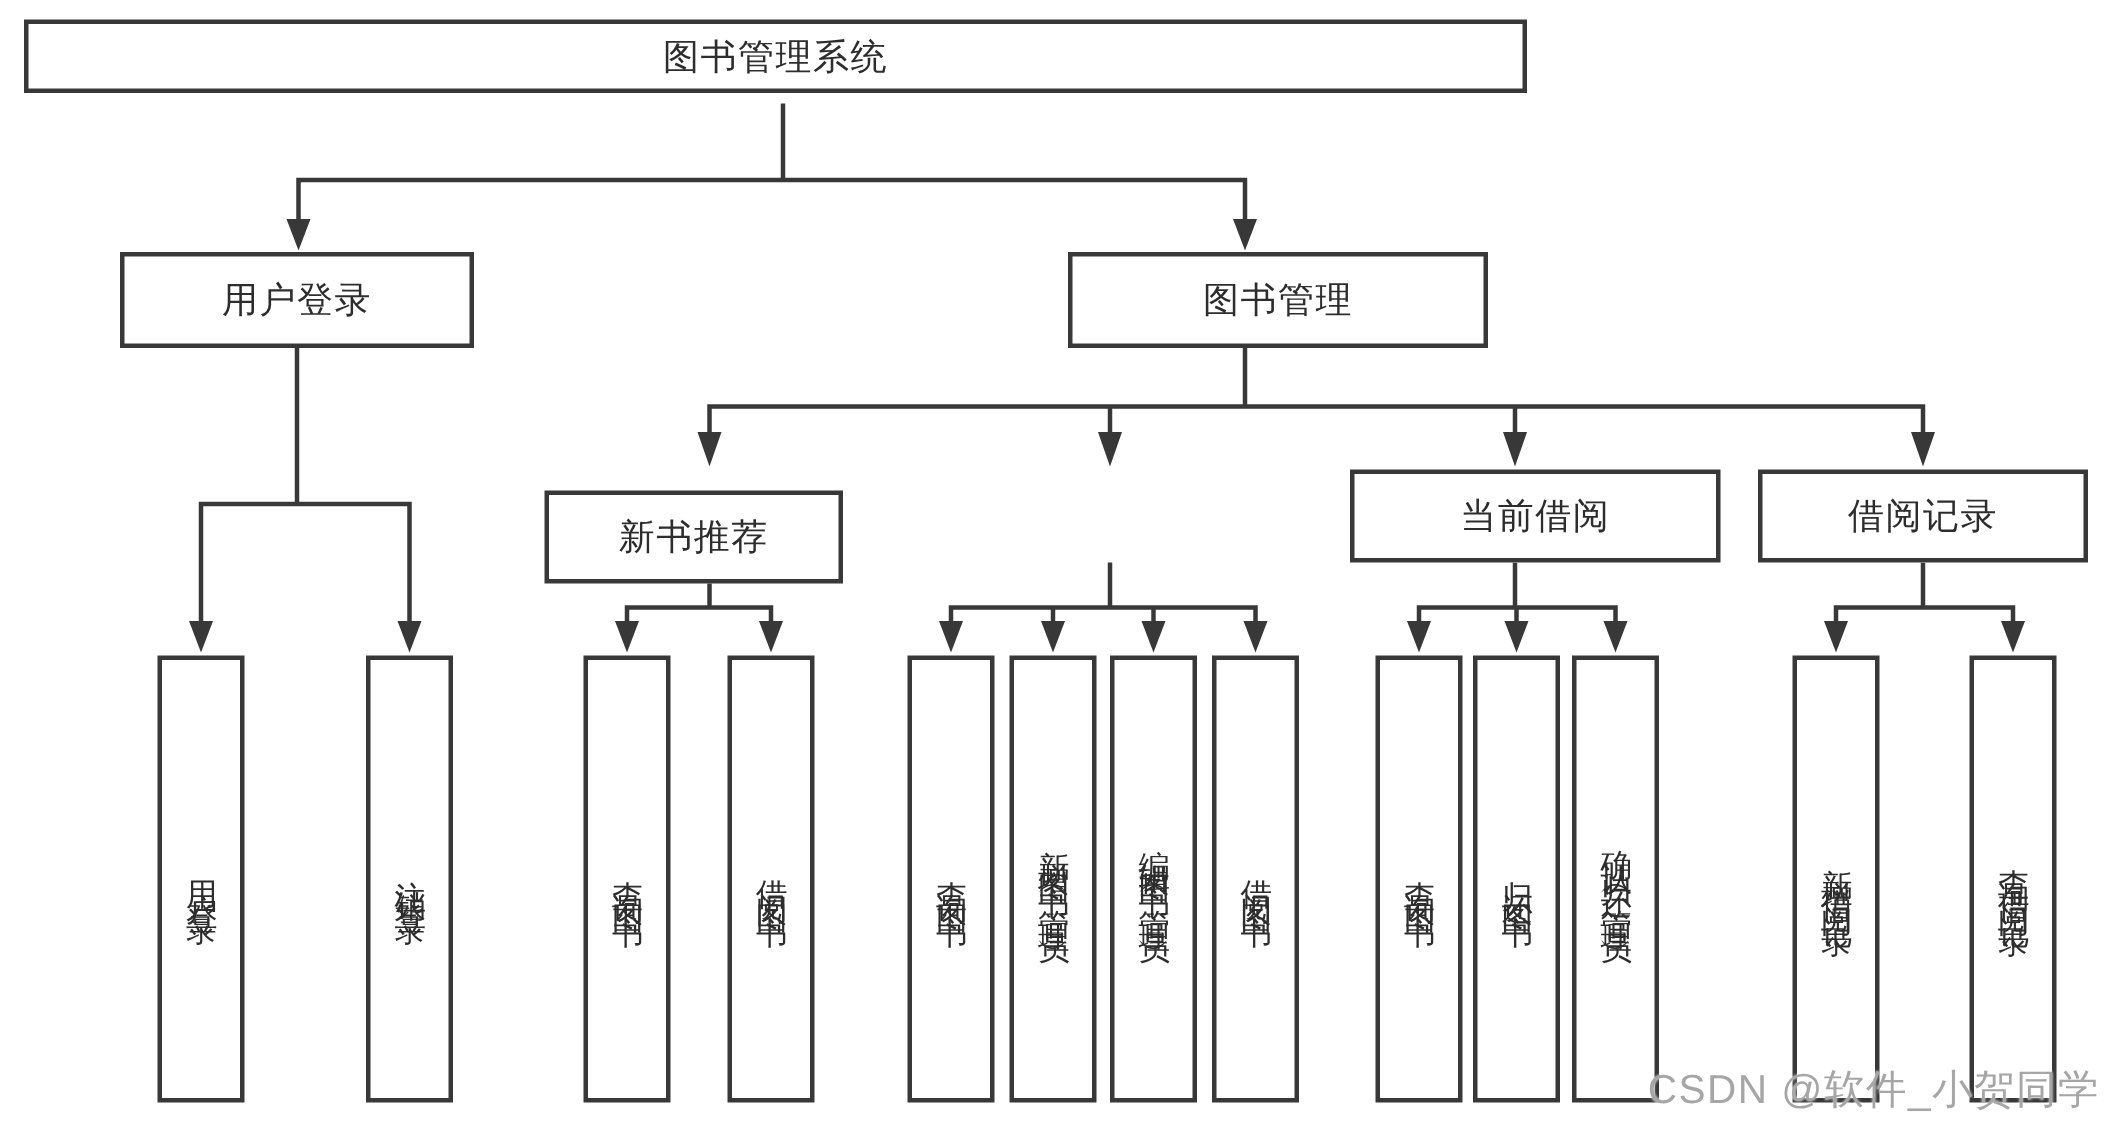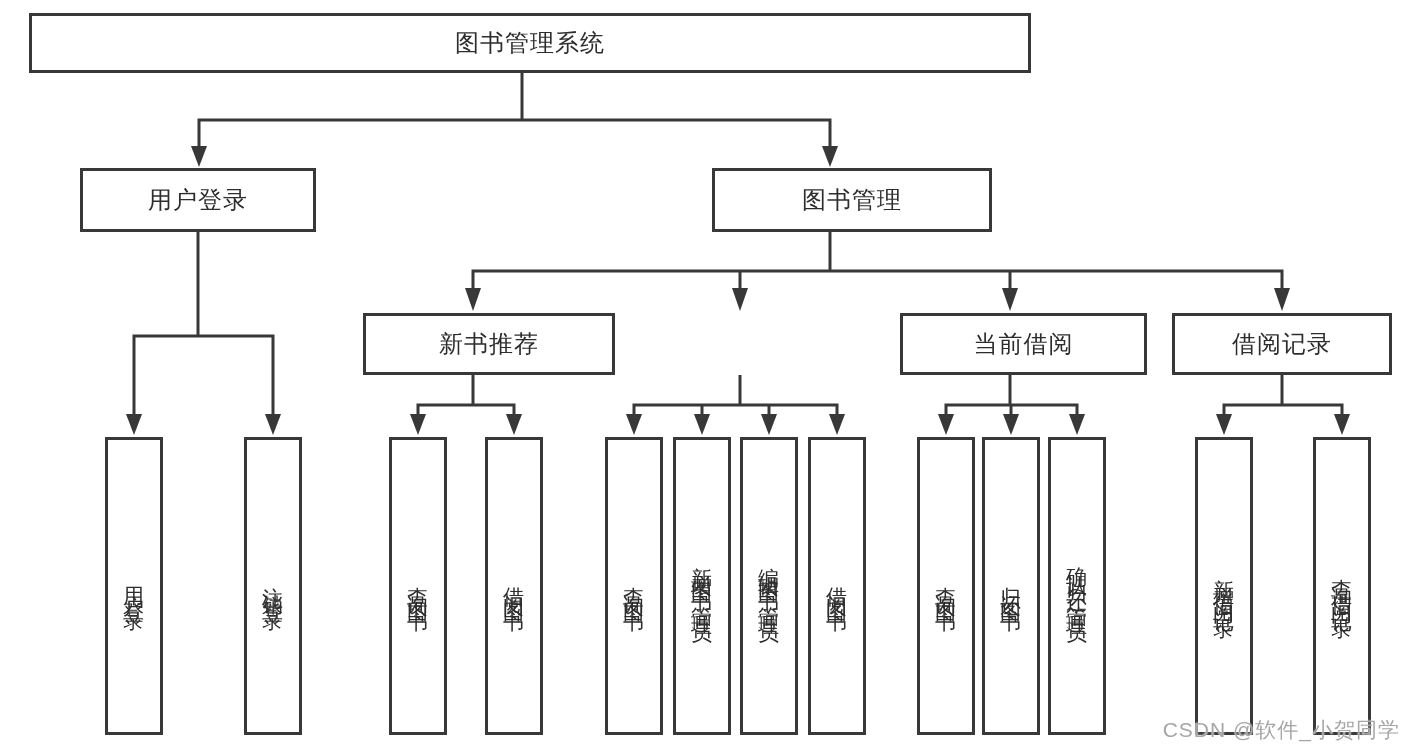--- a/index.html
+++ b/index.html
@@ -13,21 +13,21 @@
     box-sizing:border-box;display:flex;align-items:center;justify-content:center;
     text-align:center;
   }
   .h{font-size:24px;letter-spacing:1px;white-space:nowrap;}
   .v{
     writing-mode:vertical-lr;text-orientation:mixed;
     font-size:21px;letter-spacing:8px;line-height:1;
   }
   .watermark{
     position:absolute;right:5px;bottom:3px;z-index:5;
-    font-size:21px;color:#a6a6a6;letter-spacing:1px;white-space:nowrap;
+    font-size:27px;color:#a6a6a6;letter-spacing:1px;white-space:nowrap;
     text-shadow:0 0 2px #ffffff;
   }
 </style>
 </head>
 <body>
 
 <div class="canvas">
 
   <svg class="wires" width="1405" height="747" viewBox="0 0 1405 747" fill="none" stroke="#383838" stroke-width="3">
 
@@ -70,26 +70,26 @@
     <polygon points="938,414 954,414 946,435" fill="#383838" stroke="none"></polygon>
     <polygon points="1003,414 1019,414 1011,435" fill="#383838" stroke="none"></polygon>
     <polygon points="1069,414 1085,414 1077,435" fill="#383838" stroke="none"></polygon>
 
     <path d="M1282 375 V405"></path>
     <path d="M1224 418 V405 H1342 V418"></path>
     <polygon points="1216,414 1232,414 1224,435" fill="#383838" stroke="none"></polygon>
     <polygon points="1334,414 1350,414 1342,435" fill="#383838" stroke="none"></polygon>
   </svg>
 
-  <div class="node h" style="left:29px;top:13px;width:1002px;height:60px">图书管理系统</div>
+  <div class="node h" style="left:16px;top:13px;width:1002px;height:49px">图书管理系统</div>
 
   <div class="node h" style="left:80px;top:168px;width:236px;height:64px">用户登录</div>
   <div class="node h" style="left:712px;top:168px;width:280px;height:64px">图书管理</div>
 
-  <div class="node h" style="left:363px;top:313px;width:252px;height:62px">新书推荐</div>
+  <div class="node h" style="left:363px;top:327px;width:199px;height:62px">新书推荐</div>
   <div class="node h" style="left:900px;top:313px;width:247px;height:62px">当前借阅</div>
   <div class="node h" style="left:1172px;top:313px;width:220px;height:62px">借阅记录</div>
 
   <div class="node v" style="left:105px;top:437px;width:58px;height:298px">用户登录</div>
   <div class="node v" style="left:244px;top:437px;width:58px;height:298px">注销登录</div>
 
   <div class="node v" style="left:389px;top:437px;width:58px;height:298px">查询图书</div>
   <div class="node v" style="left:485px;top:437px;width:58px;height:298px">借阅图书</div>
 
   <div class="node v" style="left:605px;top:437px;width:58px;height:298px">查询图书</div>

